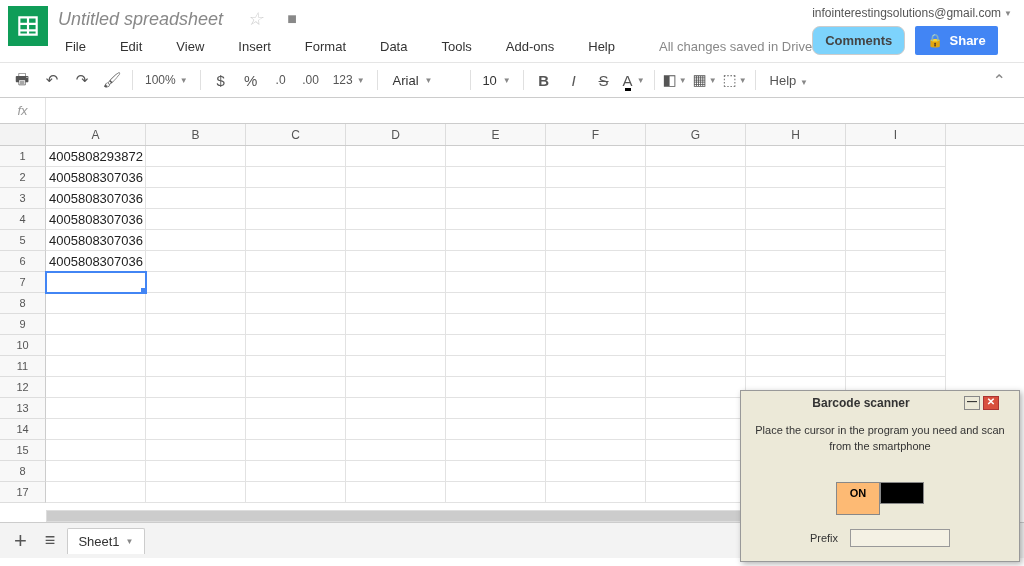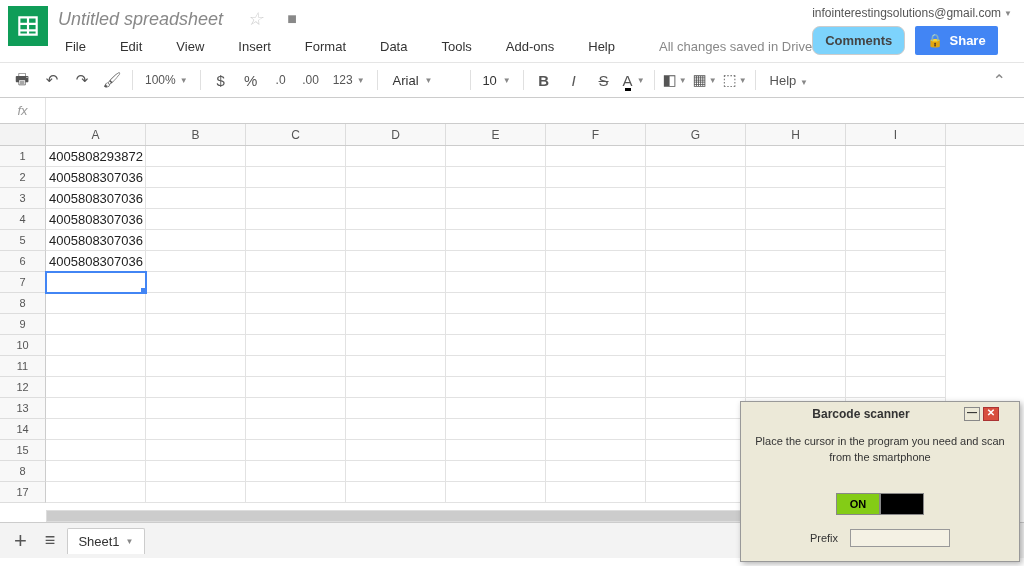--- a/index.html
+++ b/index.html
@@ -50,21 +50,21 @@
 .all-sheets{font-size:18px;color:#555;cursor:pointer}
 .sheet-tab{background:#fff;border:1px solid #ccc;border-bottom:none;padding:5px 10px;font-size:13px;color:#333;display:flex;align-items:center;gap:6px;cursor:pointer;border-radius:2px 2px 0 0}
 .scanner-dialog{position:absolute;right:4px;bottom:4px;width:280px;background:#ece9d8;border:1px solid #999;box-shadow:2px 2px 6px rgba(0,0,0,.3)}
 .scanner-titlebar{height:24px;display:flex;align-items:center;padding:0 20px;font-size:12px;font-weight:700;color:#333}
 .scanner-title{flex:1;text-align:center}
 .win-btn{width:16px;height:14px;border:1px solid #888;background:#ece9d8;font-size:10px;line-height:10px;text-align:center;margin-left:3px;cursor:pointer}
 .win-btn.close{background:#d84f3e;color:#fff;border-color:#a33}
 .scanner-body{padding:8px 12px 14px;text-align:center}
 .scanner-msg{font-size:11px;color:#333;line-height:1.4;margin-bottom:28px}
 .toggle{display:flex;justify-content:center;margin-bottom:14px}
-.toggle-on{width:44px;height:22px;background:#84cc16;border:1px solid #888;font-size:11px;font-weight:700;line-height:20px;cursor:pointer}
+.toggle-on{width:44px;height:33px;background:#fdba74;border:1px solid #888;font-size:11px;font-weight:700;line-height:20px;cursor:pointer}
 .toggle-off{width:44px;height:22px;background:#000;border:1px solid #888;cursor:pointer}
 .prefix-row{display:flex;align-items:center;justify-content:center;gap:12px}
 .prefix-label{font-size:11px;color:#333}
 .prefix-input{width:100px;height:18px;border:1px solid #999;background:#f4f1e4;font-size:11px;padding:0 4px}
 .underline-A{position:relative}
 .underline-A::after{content:'';position:absolute;left:2px;right:2px;bottom:-2px;height:3px;background:#000}
 .text-bold{font-weight:700}
 .text-italic{font-style:italic}
 .text-strike{text-decoration:line-through}
 </style>

